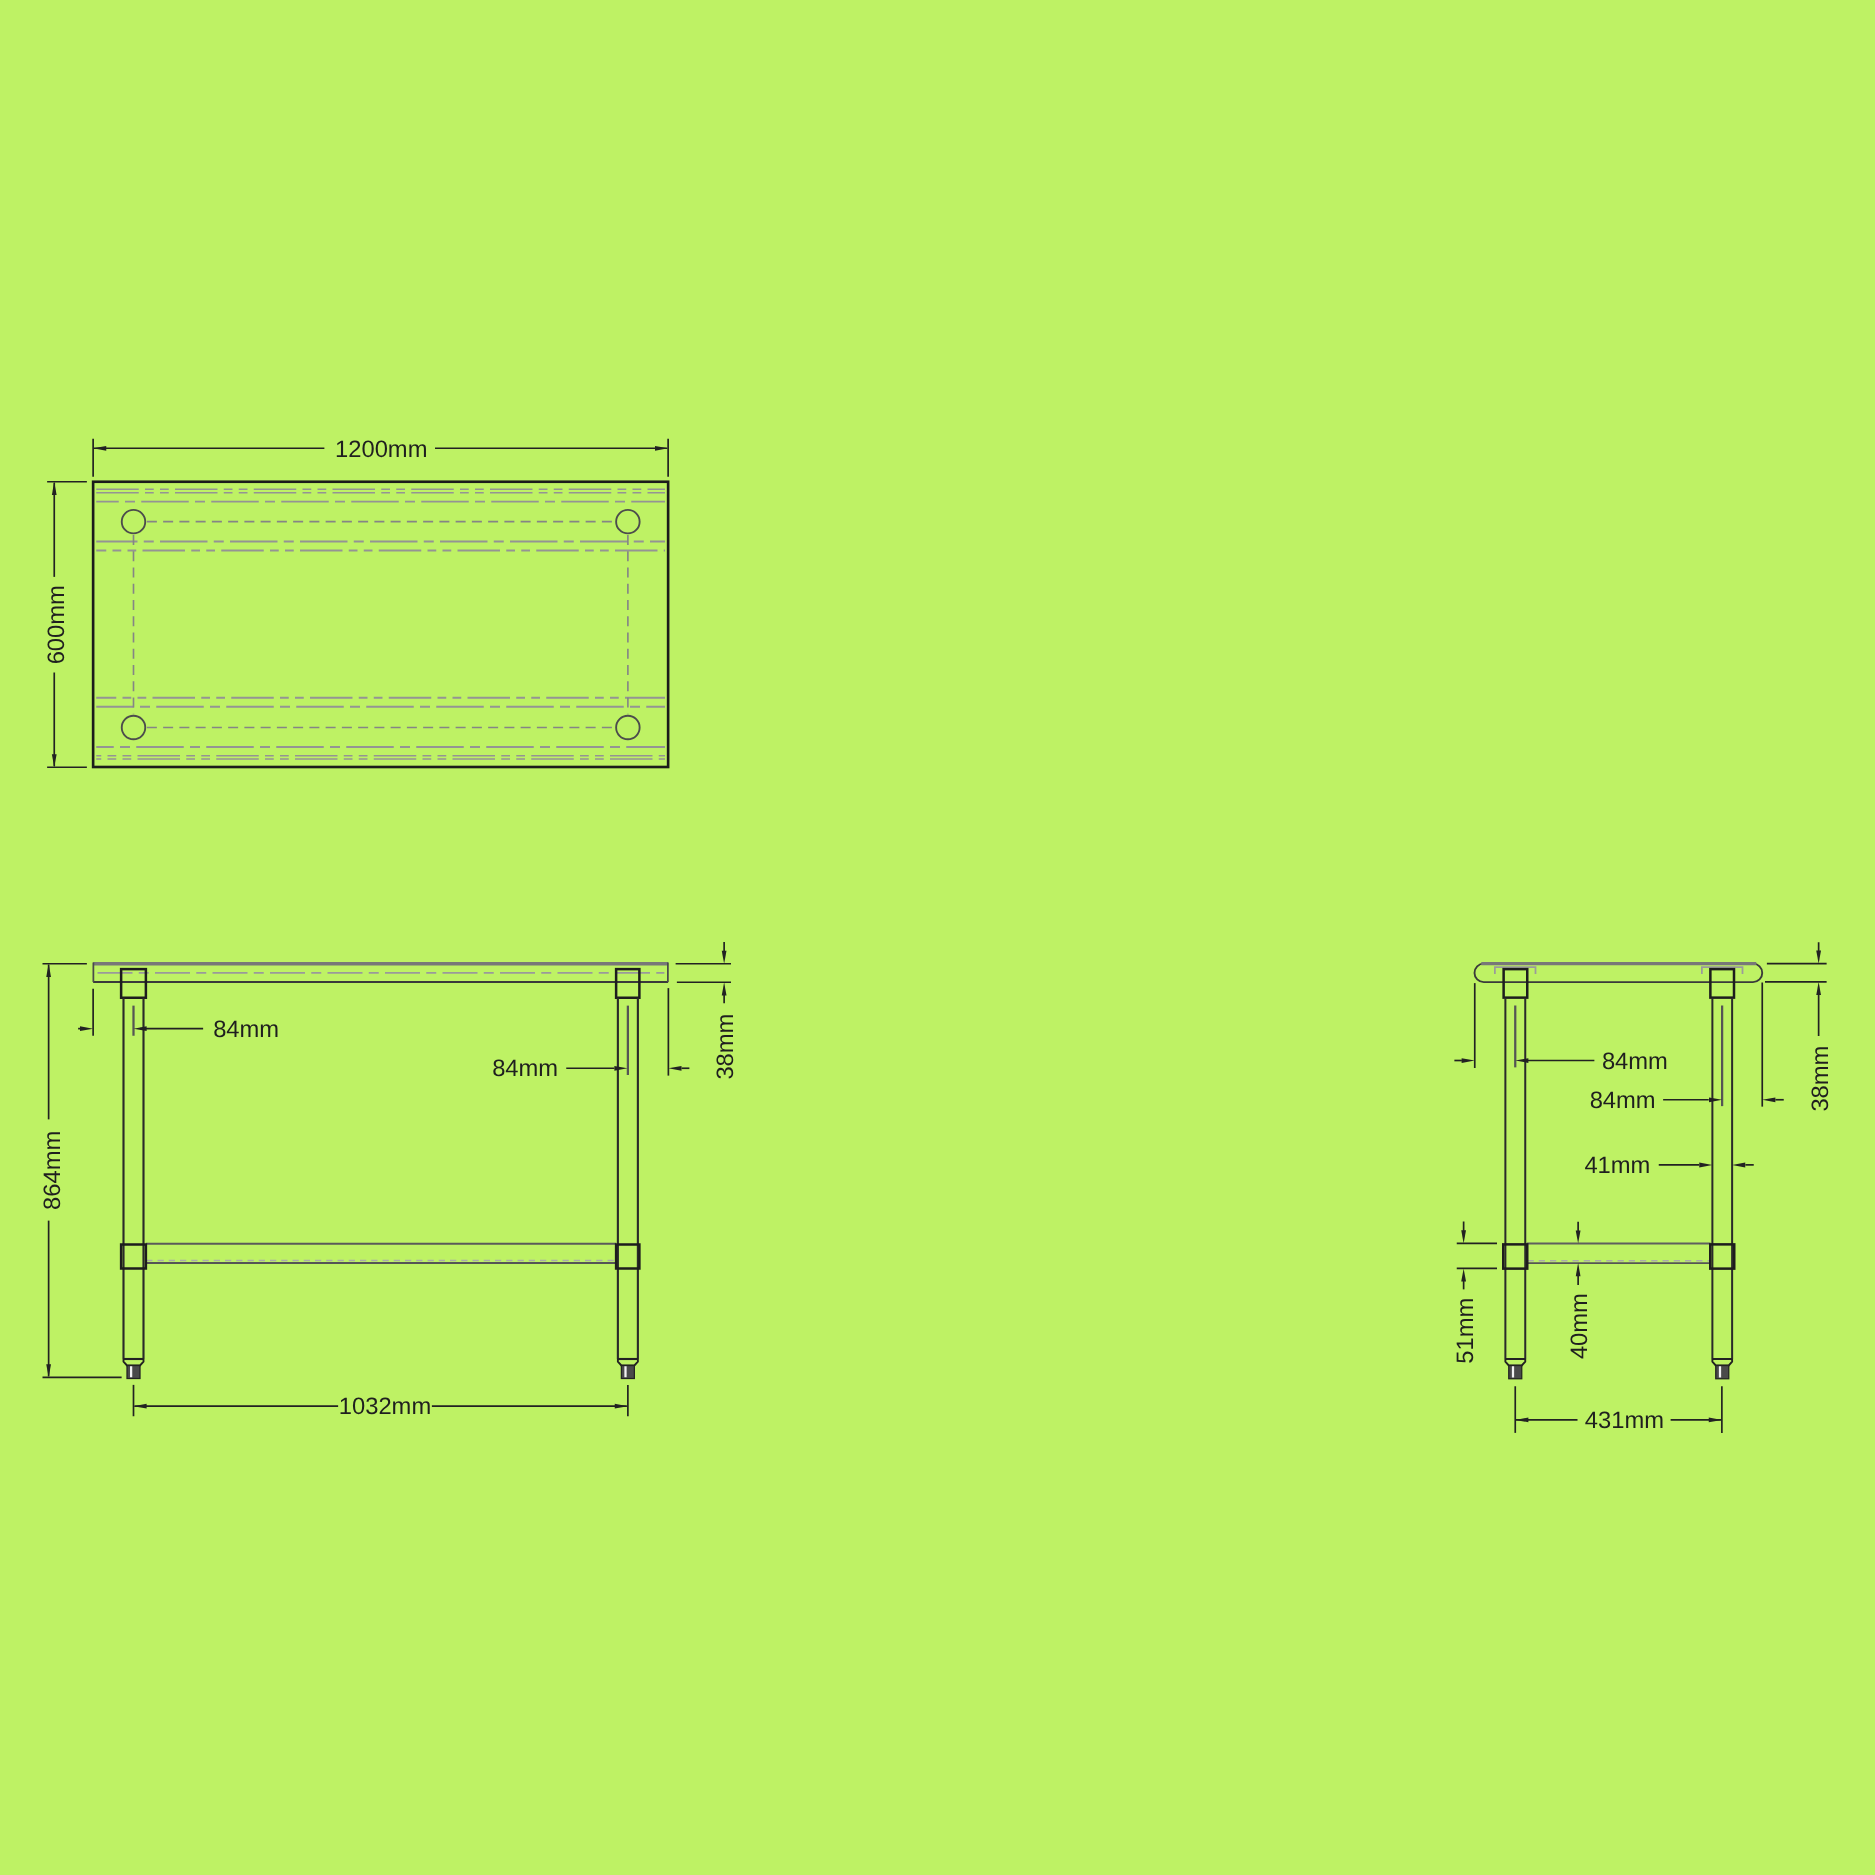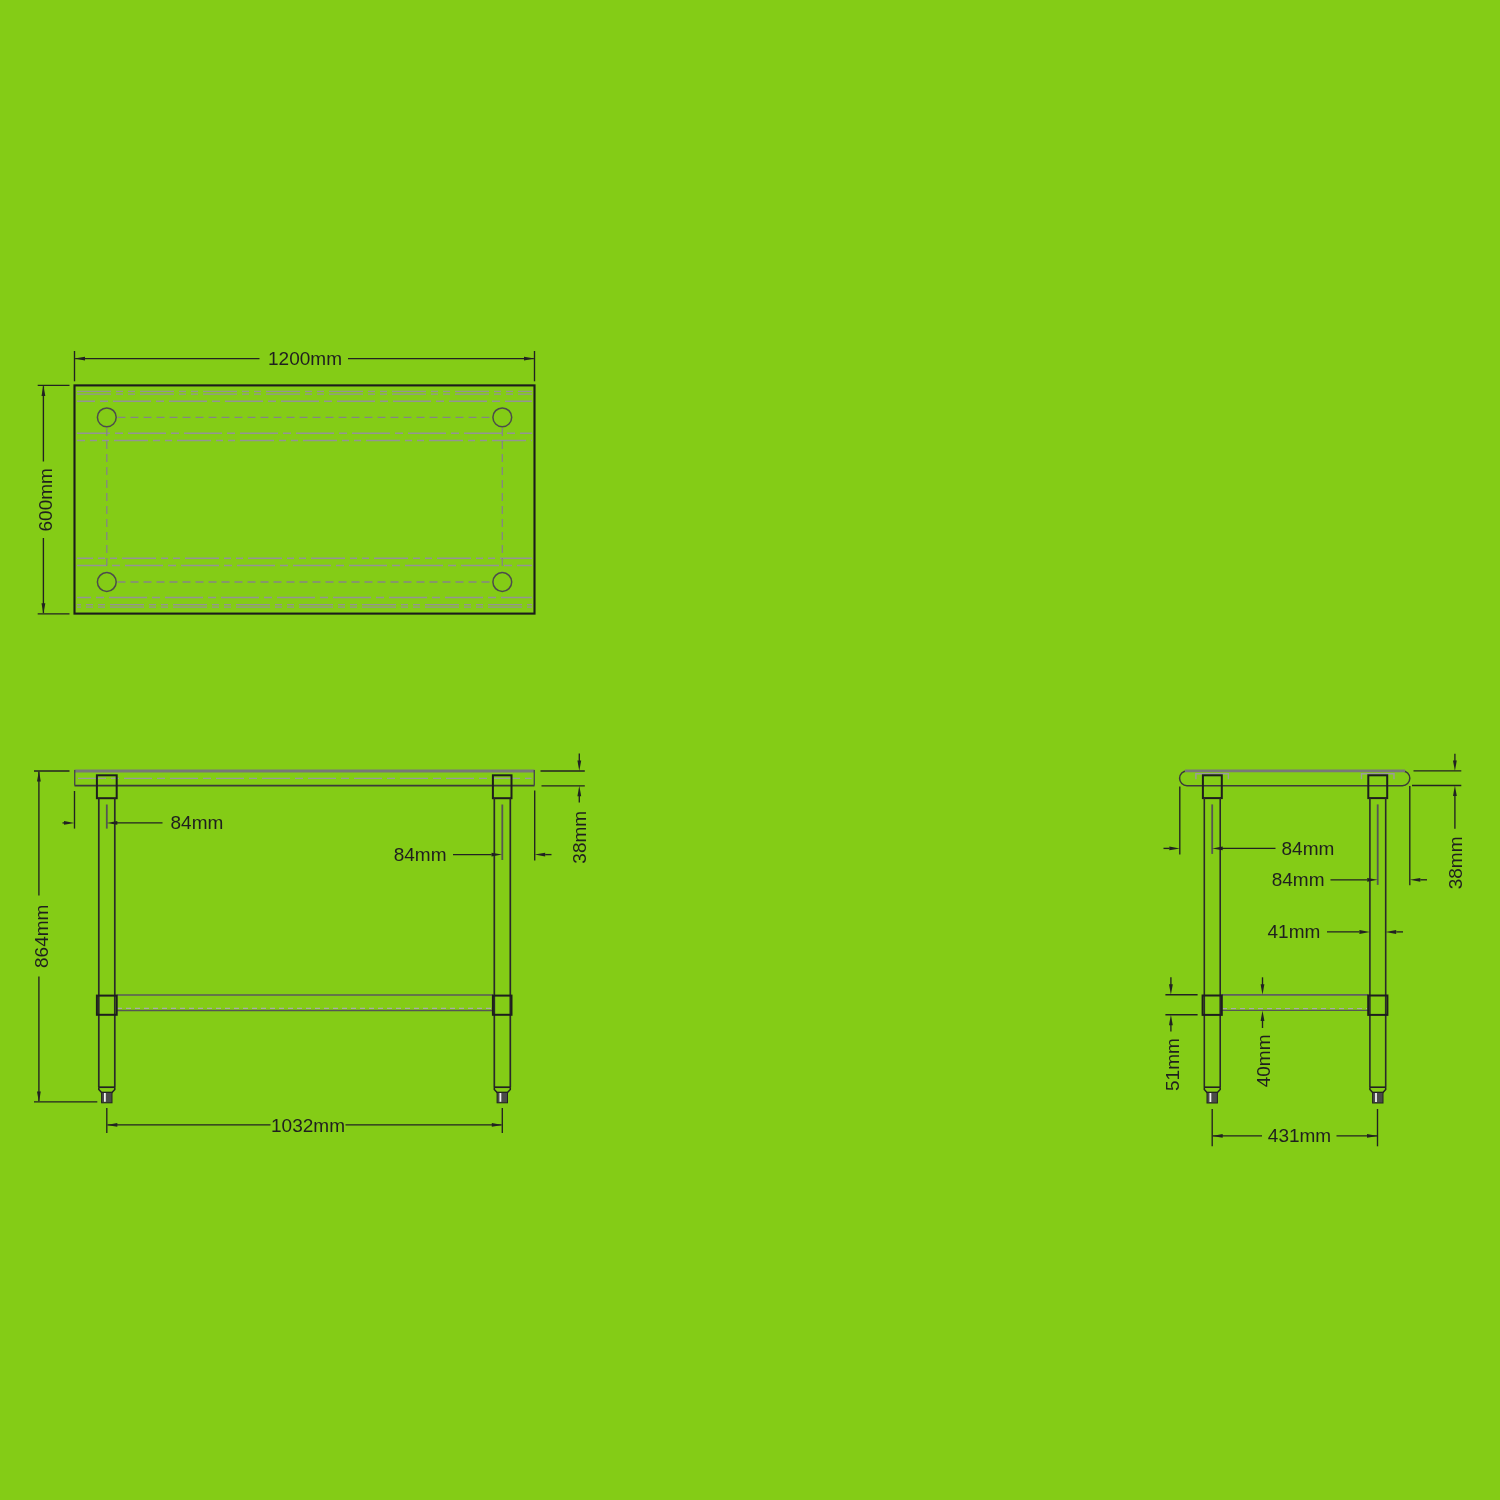--- a/index.html
+++ b/index.html
@@ -1,17 +1,17 @@
 <!DOCTYPE html>
 <html><head>
 <meta charset="utf-8">
 <title>Work Table Drawing</title>
 <style>
   html,body{margin:0;padding:0;background:#ffffff;}
-  .page{width:1500px;height:1500px;position:relative;background:#84cc16;overflow:hidden;}
+  .page{width:1500px;height:1500px;position:relative;background:#bef264;overflow:hidden;}
   svg{position:absolute;left:0;top:0;filter:blur(0.42px);}
   text{font-family:"Liberation Sans", sans-serif;font-size:19px;fill:#1f1f1f;}
 </style>
 </head>
 <body>
 <div class="page">
 <svg width="1500" height="1500" viewBox="0 0 1500 1500">
 <g id="top-view">
 
   <rect x="74.5" y="385.4" width="460" height="228.2" fill="none" stroke="#1b1b1b" stroke-width="2.1"></rect>

